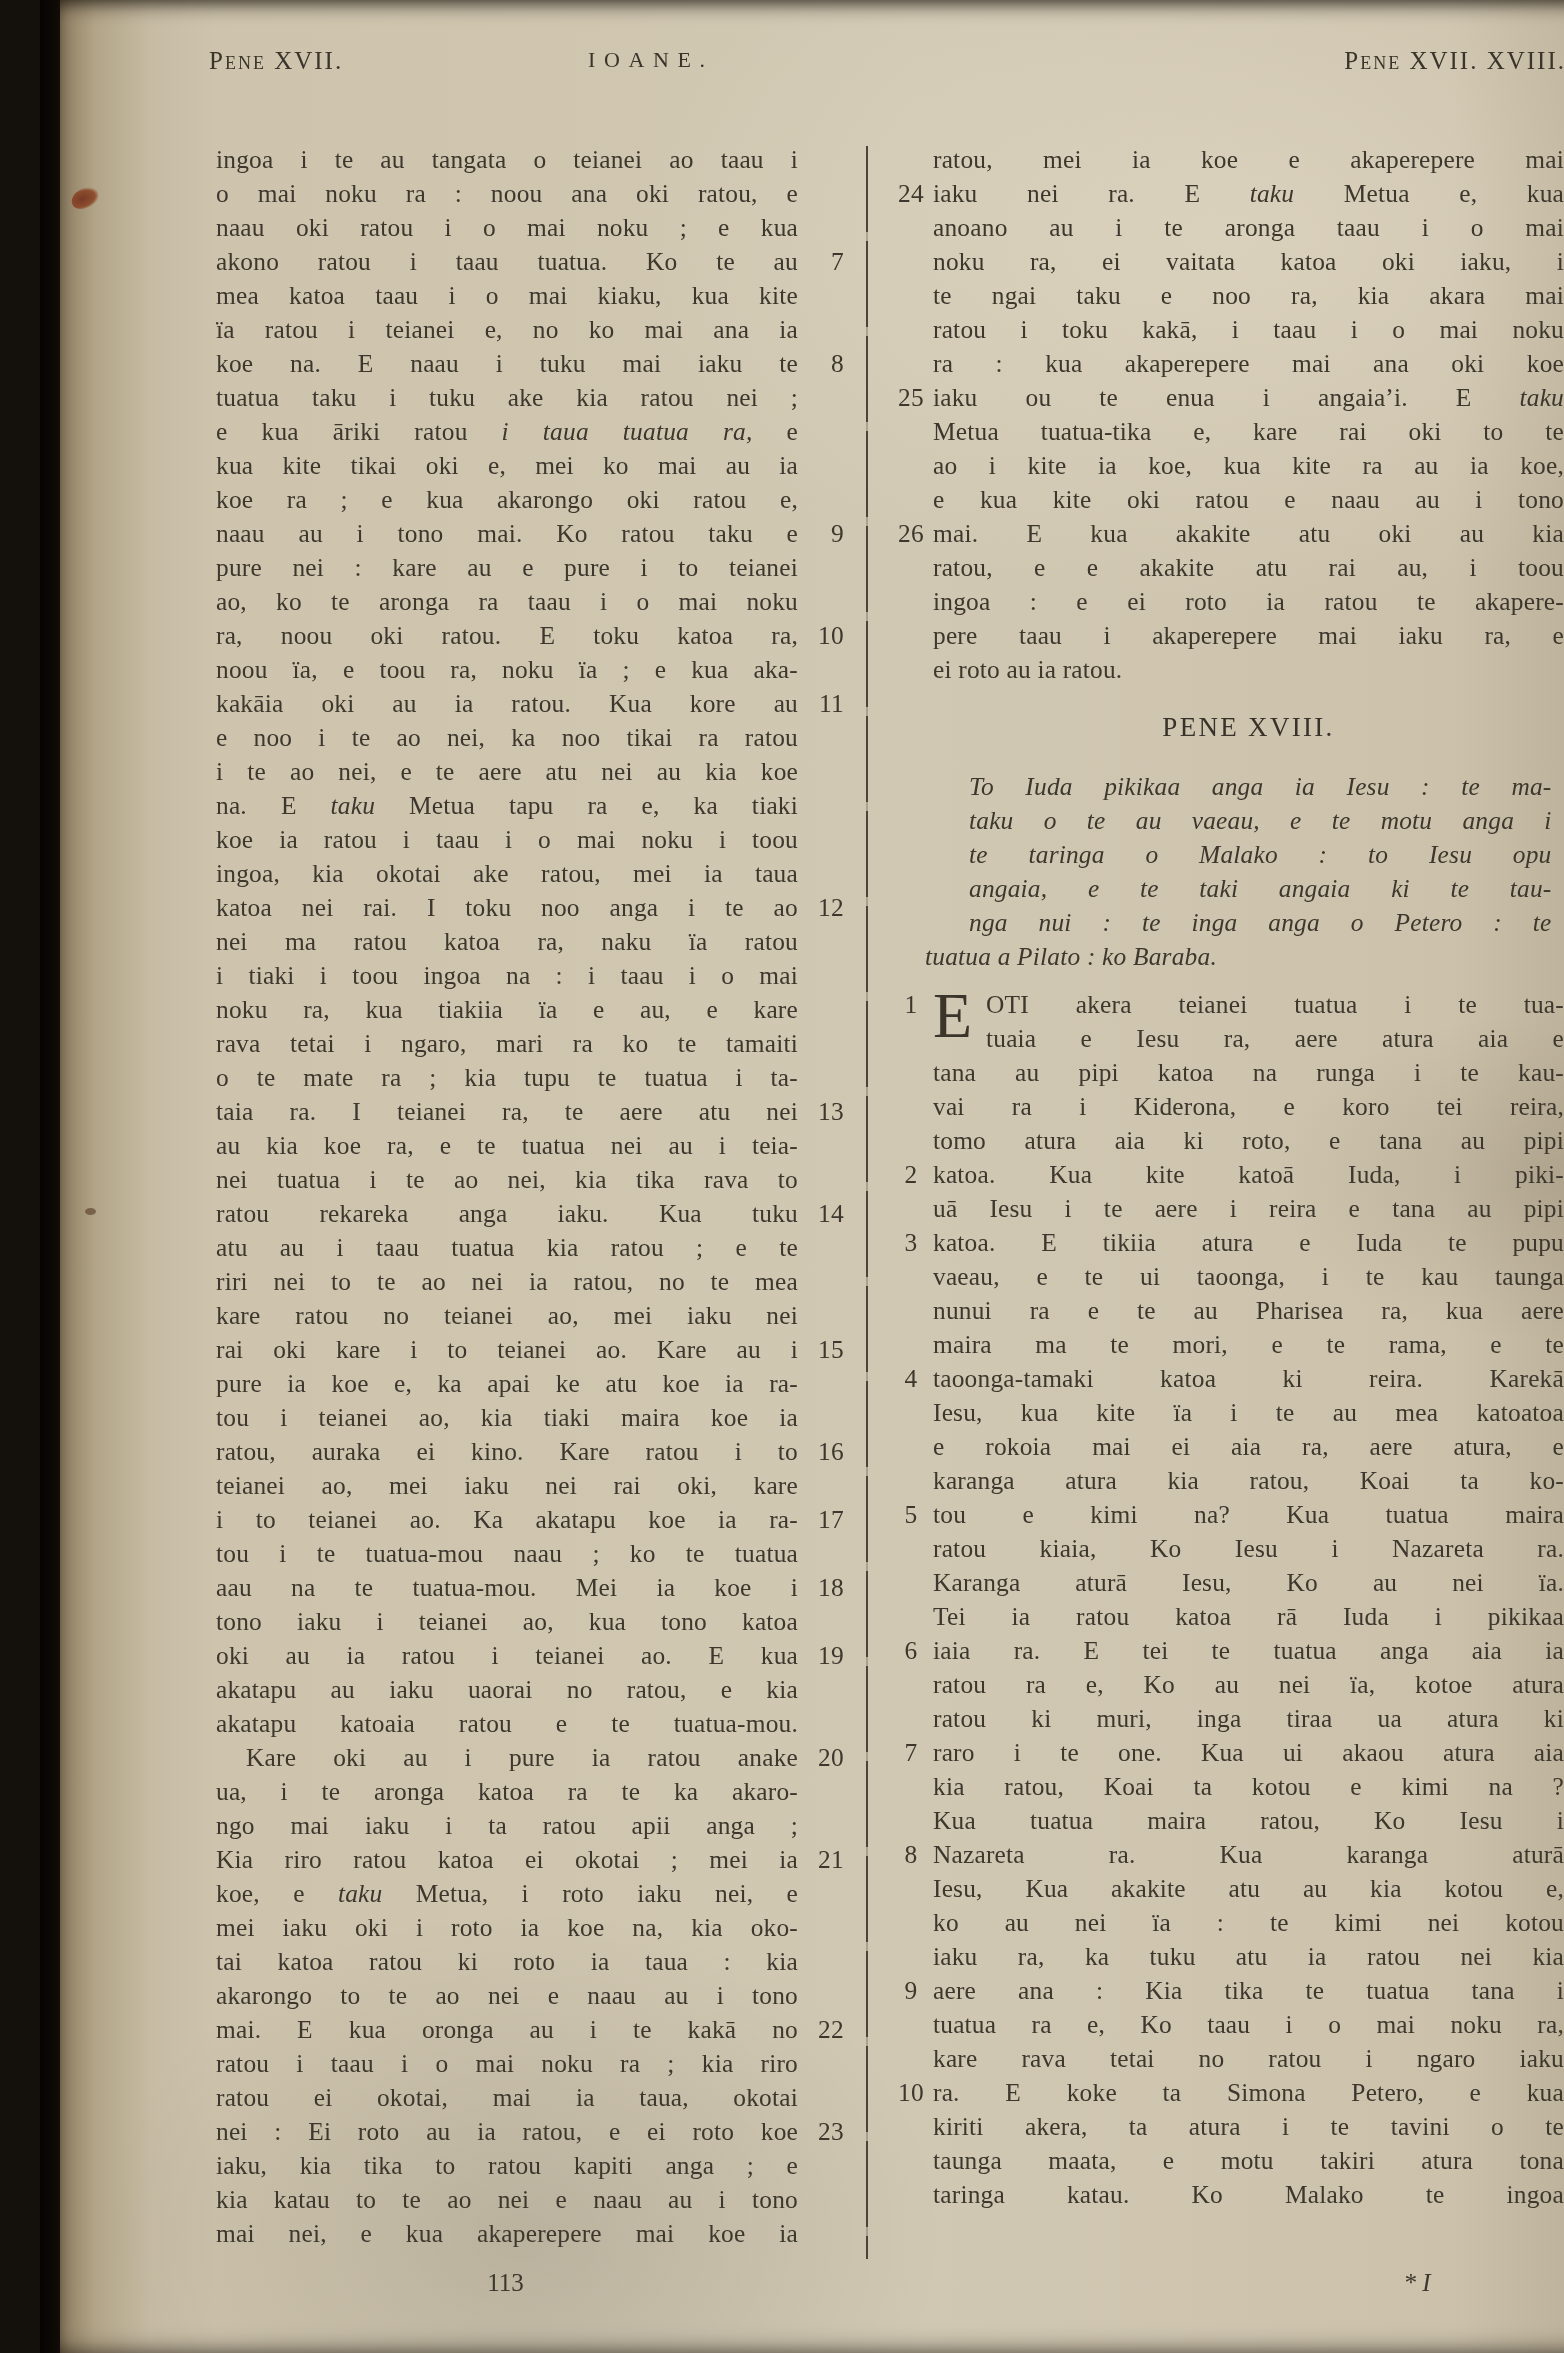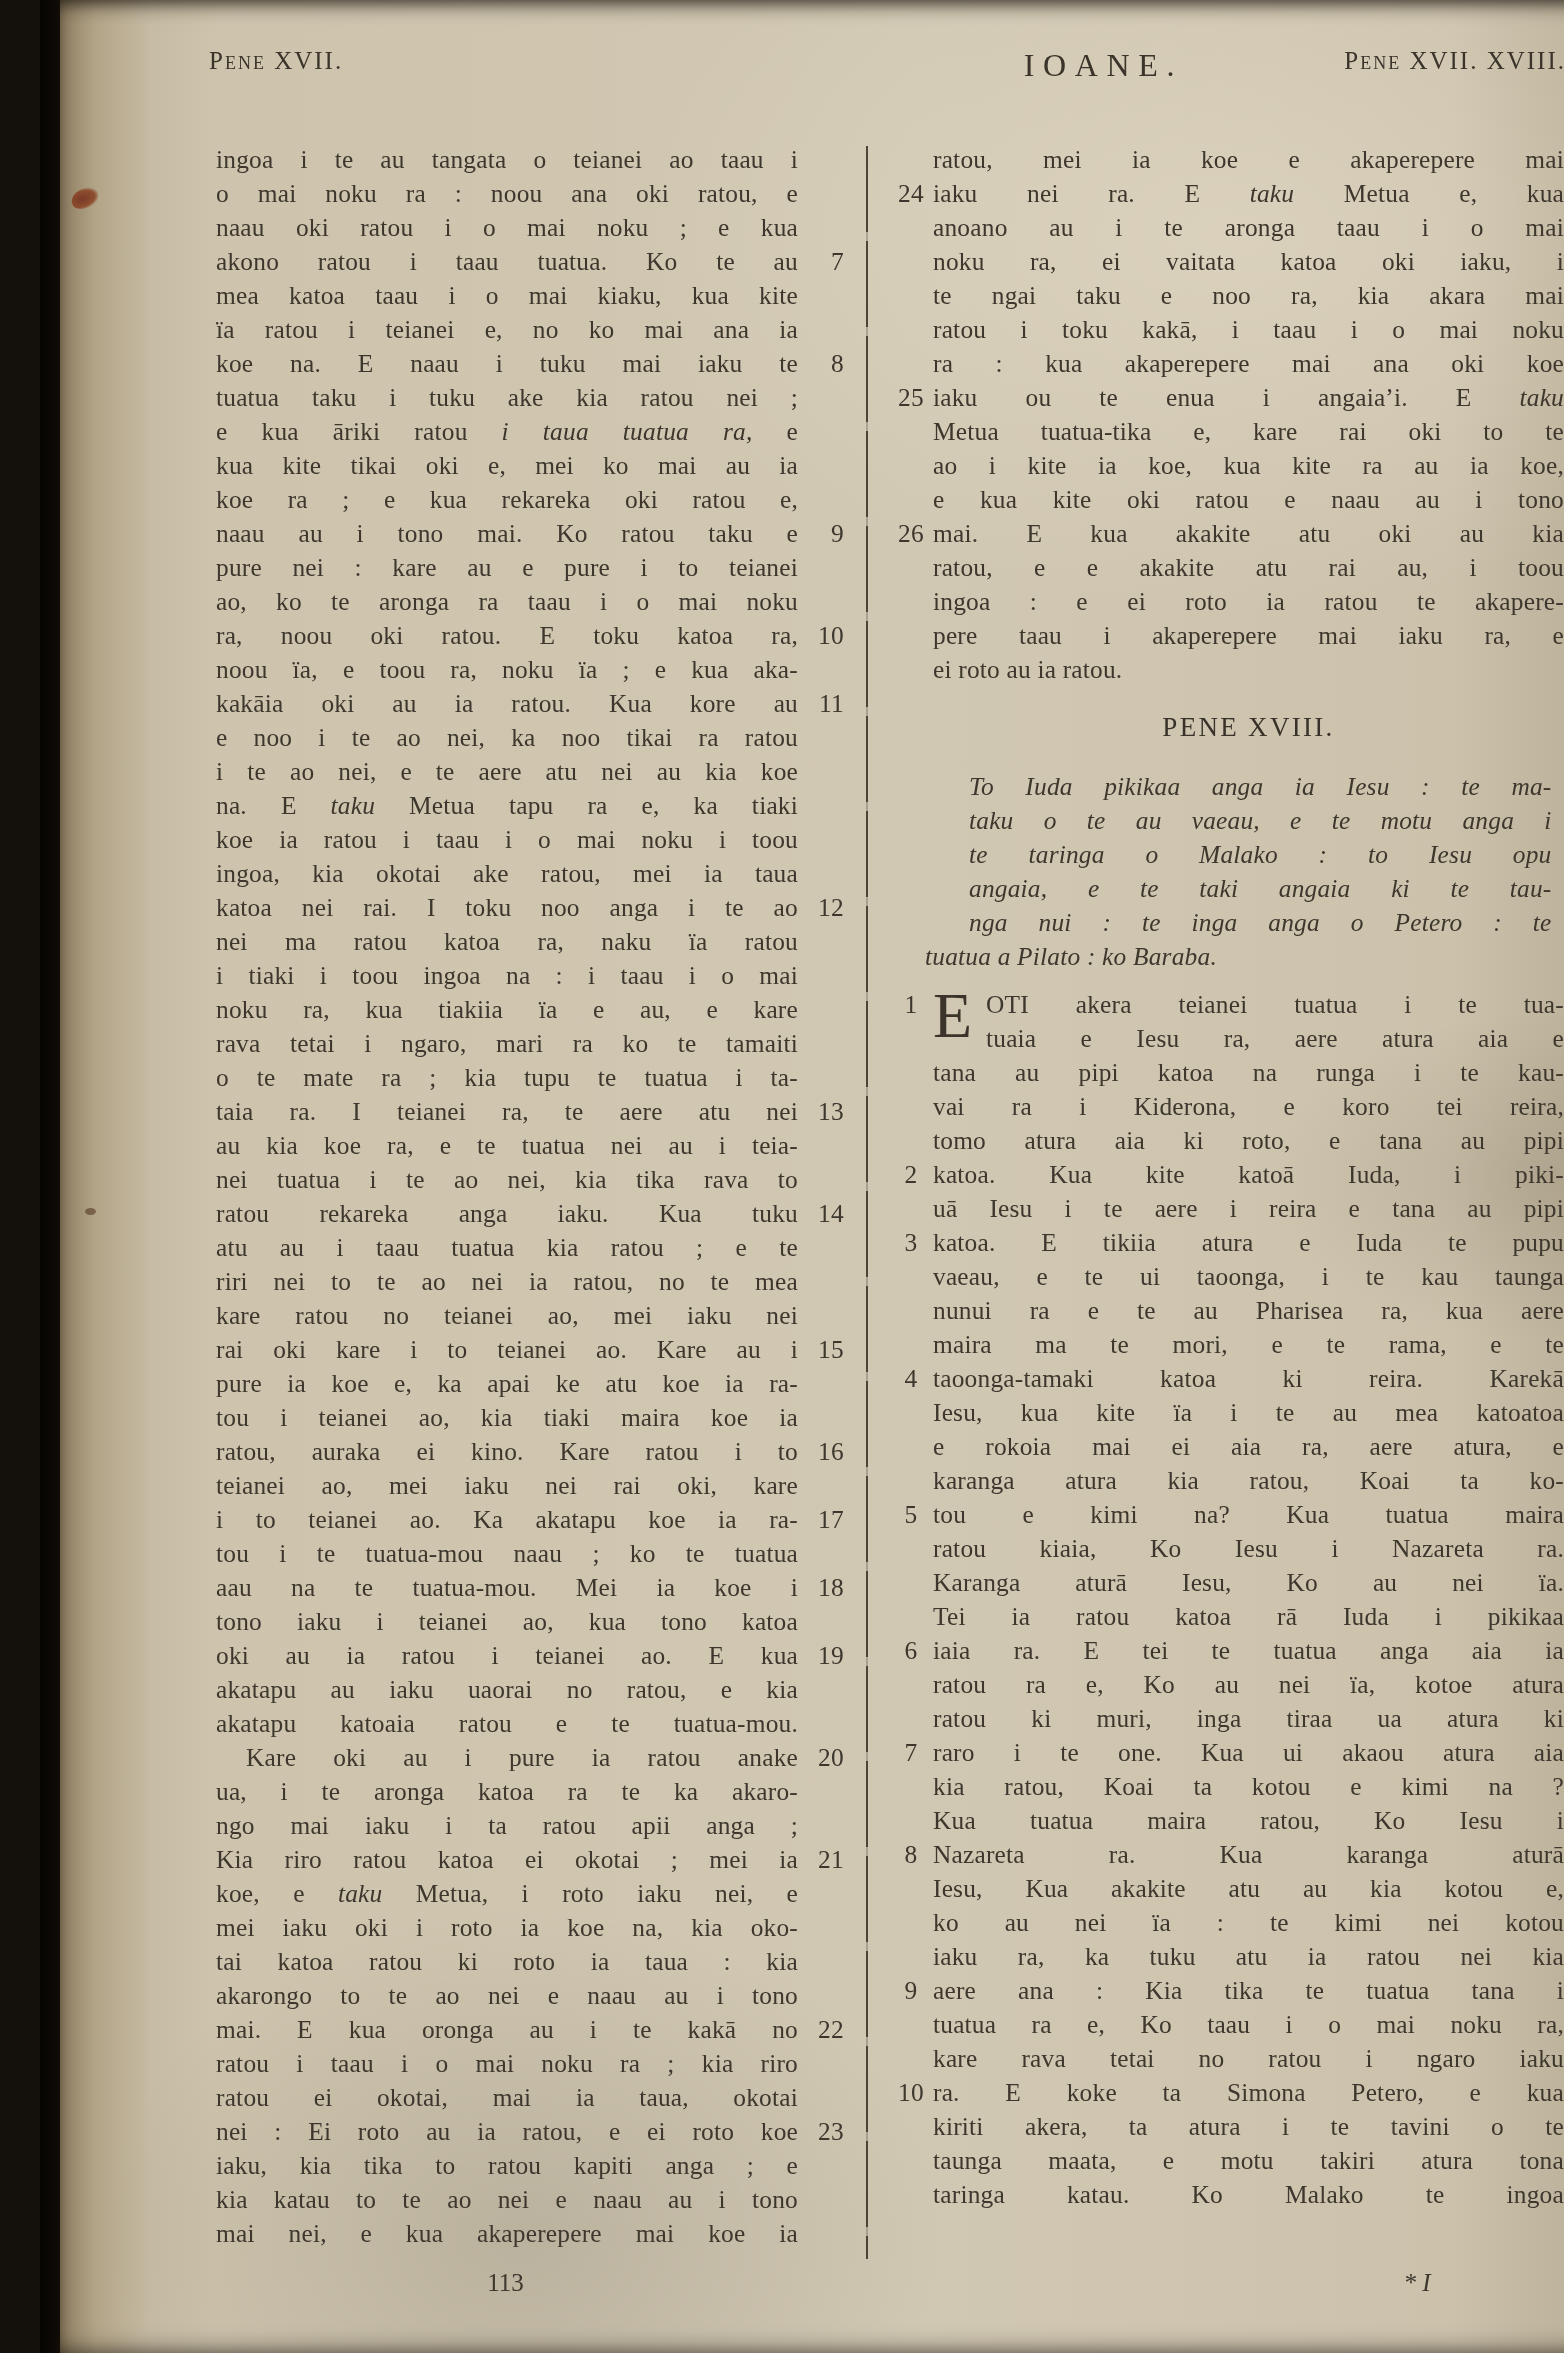--- a/index.html
+++ b/index.html
@@ -40,22 +40,22 @@
     border-radius:62% 38% 55% 45%; transform:rotate(-20deg); opacity:.9;
   }
   .blemish2 {
     position:absolute; left:45px; top:1208px; width:11px; height:7px;
     background:#4d2e1b; border-radius:50%; opacity:.55;
   }
 
   .hdr { position:absolute; top:47px; color:#3a342a; }
   .hdr-sc { font-variant:small-caps; font-size:25px; letter-spacing:2px; }
   .hdr-left  { left:169px; }
-  .hdr-center{ left:548px; width:595px; text-align:right;
-               font-size:32px; letter-spacing:8.6px; }
+  .hdr-center{ left:548px; width:595px; text-align:left;
+               font-size:22px; letter-spacing:8.6px; }
   .hdr-right { right:39px; }
 
   .divider {
     position:absolute; left:826px; top:146px; width:1.6px; height:2113px;
     background:repeating-linear-gradient(180deg,
       rgba(52,45,35,.85) 0px, rgba(52,45,35,.85) 86px,
       rgba(52,45,35,.25) 86px, rgba(52,45,35,.25) 95px);
   }
 
   .col { position:absolute; top:142px; color:#3d372d; font-size:25.4px;
@@ -140,21 +140,21 @@
       </div>
       <div class="line">
         <span class="ltext"><span>e kua āriki ratou </span><i>i taua tuatua ra,</i><span> e</span></span>
         <span class="vnum"></span>
       </div>
       <div class="line">
         <span class="ltext"><span>kua kite tikai oki e, mei ko mai au ia</span></span>
         <span class="vnum"></span>
       </div>
       <div class="line">
-        <span class="ltext"><span>koe ra ; e kua rekareka oki ratou e,</span></span>
+        <span class="ltext"><span>koe ra ; e kua akarongo oki ratou e,</span></span>
         <span class="vnum"></span>
       </div>
       <div class="line">
         <span class="ltext"><span>naau au i tono mai.  Ko ratou taku e</span></span>
         <span class="vnum">9</span>
       </div>
       <div class="line">
         <span class="ltext"><span>pure nei : kare au e pure i to teianei</span></span>
         <span class="vnum"></span>
       </div>

